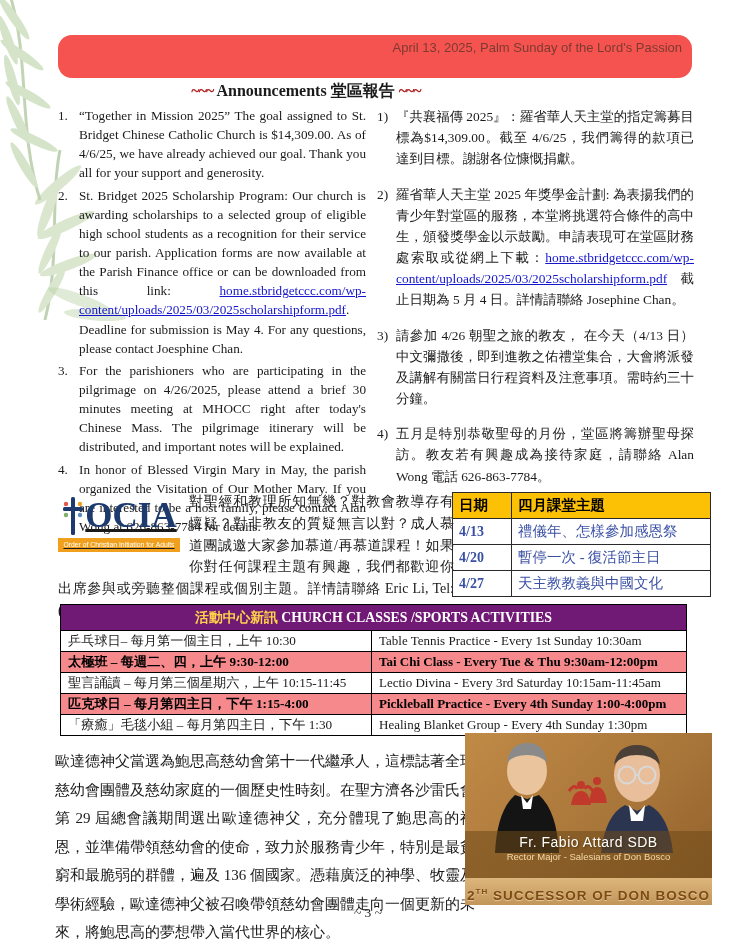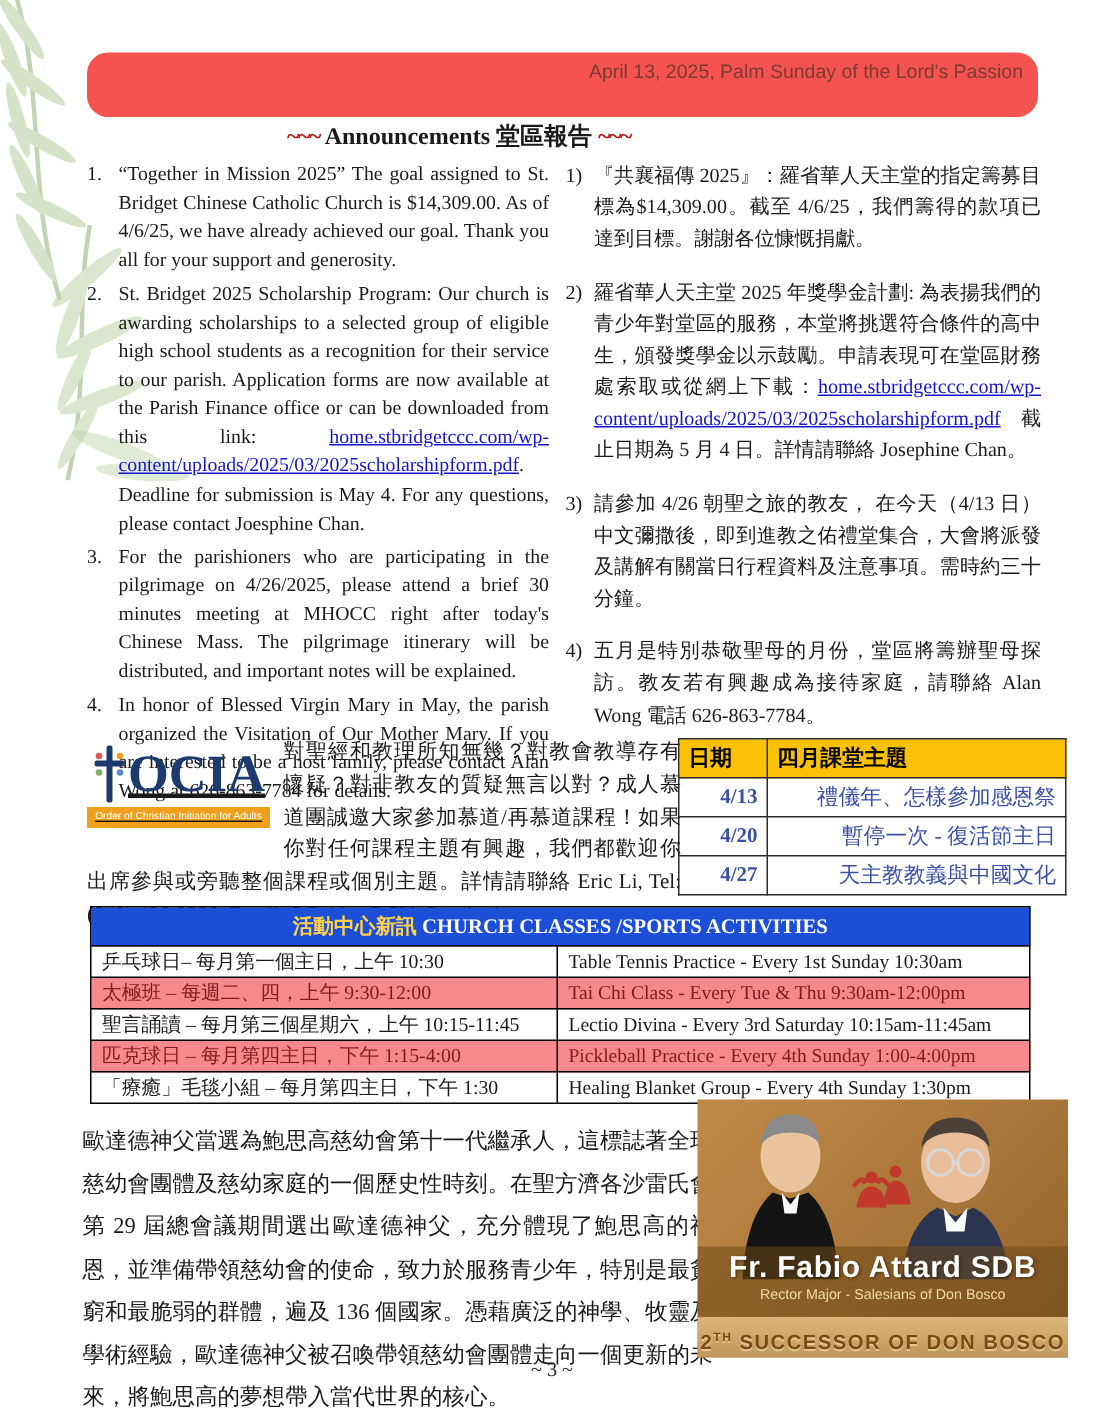--- a/index.html
+++ b/index.html
@@ -36,51 +36,51 @@
   .col-zh .item .txt{font-size:13.4px;line-height:1.58;}
   a.doclink{color:#1515cc;text-decoration:underline;cursor:pointer;}
   
   .ocia{position:absolute;left:58px;top:491px;width:396px;font-size:14px;line-height:1.56;text-align:justify;}
   .ocia-logo{float:left;width:122px;height:63px;margin:3px 9px 2px 0;text-decoration:underline;}
   .ocia-top{display:flex;align-items:center;justify-content:center;height:44px;}
   .ocia-word{font-family:"Liberation Serif", serif;font-weight:bold;font-size:35px;color:#1c3a6e;letter-spacing:0px;line-height:40px;}
   .ocia-bar{background:#f0a01c;color:#ffffff;font-family:"Liberation Sans", sans-serif;font-size:6.8px;text-align:center;padding:2px 0 1px 0;}
   
   .classes{position:absolute;left:452px;top:492px;border-collapse:collapse;font-size:14px;}
-  .classes th,.classes td{border:1.5px solid #2a2a2a;padding:1px 6px;height:23px;text-align:right;}
+  .classes th,.classes td{border:1.5px solid #2a2a2a;padding:1px 6px;height:23px;}
   .classes th{background:#fcc004;color:#000000;text-align:left;font-size:14.5px;}
   .classes td{color:#3a50a5;}
   .classes .c-date{width:46px;font-family:"Liberation Serif", serif;font-weight:bold;}
   .classes .c-topic{width:186px;font-size:14.5px;}
   
   .acts{position:absolute;left:60px;top:604px;border-collapse:collapse;}
   .acts th{
-    background:#1d4ed8;border:1.5px solid #000;height:23px;text-align:center;
+    background:#701a75;border:1.5px solid #000;height:23px;text-align:center;
     font-size:13.8px;font-weight:bold;
   }
   .acts th .t-zh{color:#ffd24a;}
   .acts th .t-en{color:#ffffff;}
   .acts td{border:1px solid #000;height:20px;padding:0 0 0 7px;}
   .acts .a-zh{width:303px;font-size:13.2px;}
   .acts .a-en{width:307px;font-size:13px;font-family:"Liberation Serif", serif;}
-  .acts tr.hl td{background:#f5898c;color:#7f1d1d;}
+  .acts tr.hl td{background:#f5898c;color:#000000;font-weight:bold;}
   
   .sal-par{position:absolute;left:55px;top:747px;width:420px;font-size:15px;line-height:28.5px;text-align:justify;}
   .photo{
     position:absolute;left:465px;top:733px;width:247px;height:172px;
     background:linear-gradient(135deg,#c08a46 0%,#a9763a 55%,#8f5f2a 100%);
     overflow:hidden;
   }
   .photo svg.ppl{position:absolute;left:0;top:0;}
   .nameband{
     position:absolute;left:0;right:0;bottom:27px;height:47px;
     background:rgba(110,72,24,0.55);text-align:center;color:#fff;
     font-family:"Liberation Sans", sans-serif;padding-top:3px;box-sizing:border-box;
   }
-  .nameband .nm{font-size:20px;font-weight:bold;text-shadow:1px 1px 2px rgba(60,35,0,.7);letter-spacing:.5px;}
+  .nameband .nm{font-size:14px;font-weight:normal;text-shadow:1px 1px 2px rgba(60,35,0,.7);letter-spacing:.5px;}
   .nameband .tt{font-size:9.5px;color:#f3d9a8;margin-top:1px;}
   .succ{
     position:absolute;left:0;right:0;bottom:0;height:27px;
     background:linear-gradient(#dcb67c,#c2965a);
     text-align:center;line-height:27px;
     font-family:"Liberation Sans", sans-serif;font-weight:bold;font-size:13.5px;
     color:#7c4a12;letter-spacing:1px;text-shadow:0 1px 0 rgba(255,240,210,.5);
   }
   .succ sup{font-size:8px;vertical-align:super;}
   

